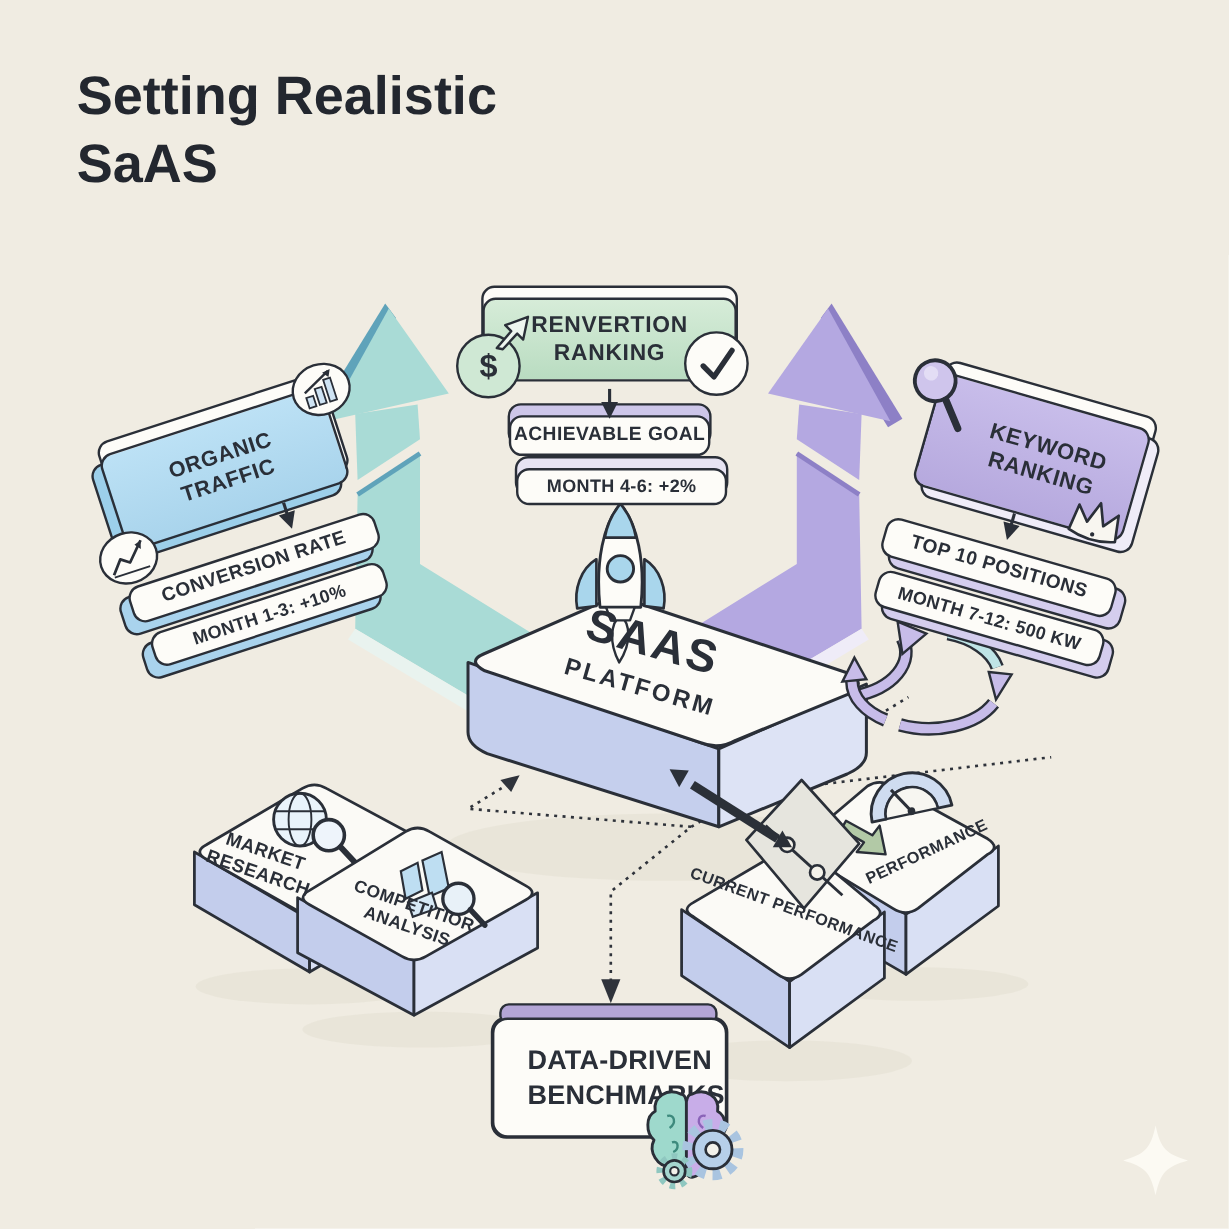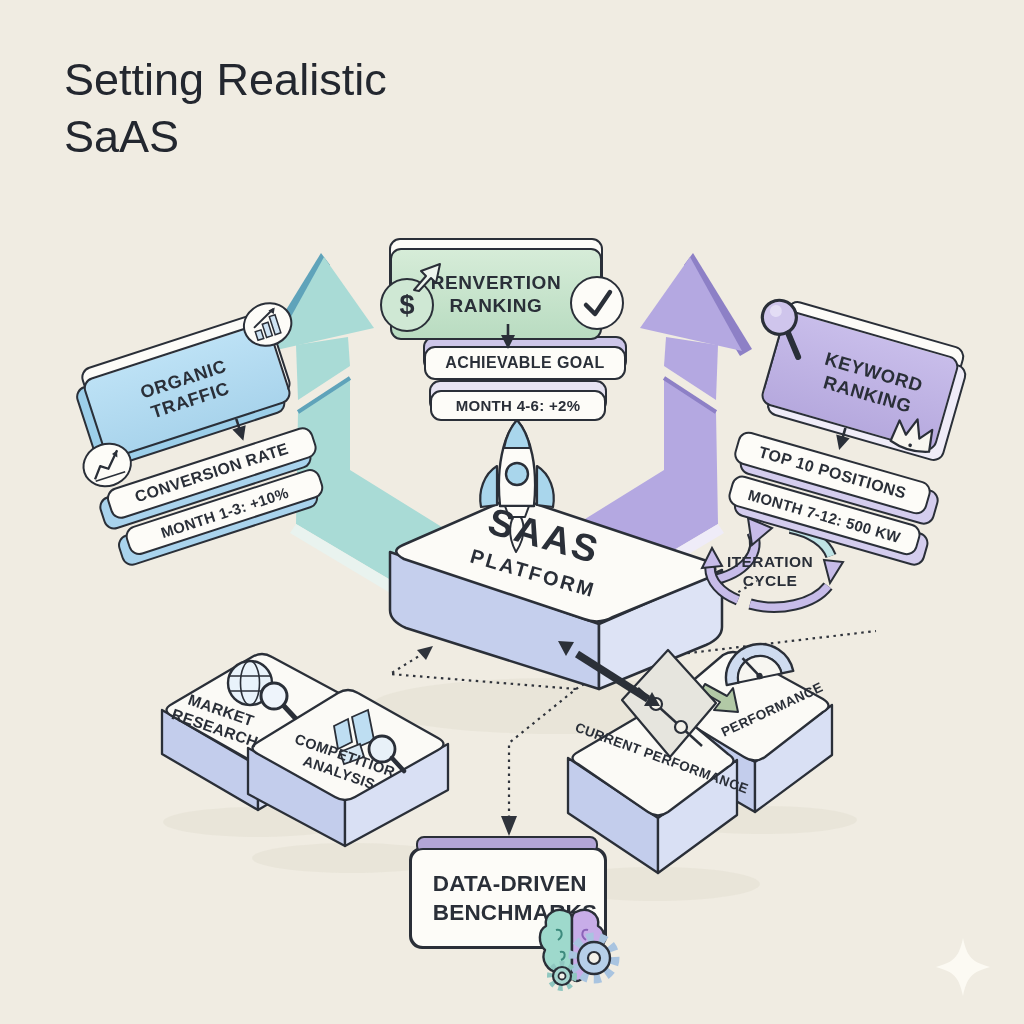--- a/index.html
+++ b/index.html
@@ -4,21 +4,21 @@
 <style>
   html,body{margin:0;padding:0}
   #canvas{position:relative;width:1024px;height:1024px;overflow:hidden;
     background:var(--background,#f0ece2);
     font-family:"Liberation Sans","DejaVu Sans",sans-serif;color:var(--ink,#2a2f38)}
   .abs{position:absolute}
   svg{display:block}
   #art{position:absolute;left:0;top:0;z-index:1}
   .layer{position:absolute;z-index:10}
   #page-title{position:absolute;left:64px;top:52px;width:560px;z-index:10;
-    font-size:45px;font-weight:400;line-height:1.26;color:#23272f;margin:0}
+    font-size:45px;font-weight:700;line-height:1.26;color:#23272f;margin:0}
   .card{position:absolute;border:2.6px solid var(--ink,#2a2f38);border-radius:11px;
     background:#fdfcf8;box-sizing:border-box;display:flex;align-items:center;justify-content:center}
   .card::before{content:"";position:absolute;inset:-2.6px;border:2.6px solid var(--ink,#2a2f38);
     border-radius:inherit;background:var(--slab,#fdfcf8);z-index:-1}
   .slab-up::before{transform:translate(0,-9px)}
   .slab-left::before{transform:translate(-9px,7px)}
   .slab-right::before{transform:translate(9px,7px)}
   .cap2::after{content:"";position:absolute;inset:-2.6px;border:2.6px solid var(--ink,#2a2f38);
     border-radius:inherit;background:#fdfcf8;z-index:-2;transform:translate(2px,-10px)}
   .green-face{background:linear-gradient(180deg,#d6ecd8,var(--green,#b9dcc1))}
@@ -179,38 +179,38 @@
     <span style="display:block">SaAS</span>
   </h1>
 
   <div class="layer" style="left:388px;top:240px;width:240px;height:200px">
     <div class="darr" style="left:112px;top:84px">
       <svg width="16" height="26">
           <line x1="8" y1="0" x2="8" y2="13" stroke="#2a2f38" stroke-width="2.6"></line>
       <polygon points="1,11 15,11 8,25" fill="#2a2f38"></polygon>
         </svg>
     </div>
-    <div class="card green-face slab-up big-lbl lbl" style="left:2px;top:8px;width:212px;height:92px">
+    <div class="card green-face slab-up big-lbl lbl" style="left:14px;top:8px;width:212px;height:70px">
       <div>
         <span style="display:block">RENVERTION</span>
         <span style="display:block">RANKING</span>
       </div>
     </div>
     <div class="circle-icon" style="left:-8px;top:38px;width:54px;height:54px;background:#cfe8d4;font-size:27px;font-weight:700">
       <span>$</span>
       <svg width="36" height="34" style="position:absolute;right:-12px;top:-20px">
         <path d="M6,30 L18,16 L13,11 L32,4 L28,23 L23,18 L11,31 Z" fill="#eef6ef" stroke="#2a2f38" stroke-width="2" stroke-linejoin="round"></path>
       </svg>
     </div>
     <div class="circle-icon" style="left:182px;top:36px;width:54px;height:54px">
       <svg width="40" height="40">
           <polyline points="9,22 18,31 33,9" fill="none" stroke="#2a2f38" stroke-width="4.5" stroke-linecap="round" stroke-linejoin="round"></polyline>
         </svg>
     </div>
-    <div class="card slab-up sub-lbl lbl" style="left:36px;top:106px;width:202px;height:34px;--slab:#cdc6e9">
+    <div class="card slab-up sub-lbl lbl" style="left:36px;top:106px;width:168px;height:34px;--slab:#cdc6e9">
       <span>ACHIEVABLE GOAL</span>
     </div>
     <div class="card slab-up met-lbl lbl" style="left:42px;top:150px;width:176px;height:31px;--slab:#e6e3f2">
       <span>MONTH 4-6: +2%</span>
     </div>
   </div>
 
   <div class="layer" style="left:84px;top:352px;width:224px;height:210px;transform:rotate(-18deg);transform-origin:40% 30%">
     <div class="darr" style="left:140px;top:86px">
       <svg width="16" height="24">
@@ -280,24 +280,20 @@
     <div class="card slab-right met-lbl lbl" style="left:2px;top:172px;width:196px;height:32px;--slab:#d4cdee">
       <span>MONTH 7-12: 500 KW</span>
     </div>
   </div>
 
   <div class="block-lbl" style="left:440px;top:512px;width:200px;transform:rotate(16deg)">
     <span style="display:block;font-size:38px;letter-spacing:2px">SAAS</span>
     <span style="display:block;font-size:20px;letter-spacing:2.5px;margin-top:2px">PLATFORM</span>
   </div>
 
-  <div class="block-lbl" style="left:715px;top:552px;width:110px;font-size:15.5px">
-    <span style="display:block">ITERATION</span>
-    <span style="display:block">CYCLE</span>
-  </div>
 
   <div class="block-lbl" style="left:150px;top:700px;width:136px;transform:rotate(19deg);font-size:15.5px">
     <span style="display:block">MARKET</span>
     <span style="display:block">RESEARCH</span>
   </div>
 
   <div class="block-lbl" style="left:272px;top:746px;width:140px;transform:rotate(19deg);font-size:14.5px">
     <span style="display:block">COMPETITIOR</span>
     <span style="display:block">ANALYSIS</span>
   </div>
@@ -307,21 +303,21 @@
     <span>PERFORMANCE</span>
   </div>
 
   <div class="block-lbl" style="left:700px;top:702px;width:145px;transform:rotate(-25deg);font-size:13.5px;white-space:nowrap">
     <span>PERFORMANCE</span>
   </div>
 
   <div class="layer" style="left:410px;top:836px;width:210px;height:130px">
     <div class="abs" style="left:6px;top:0;width:182px;height:18px;background:var(--accent_bar,#b3a5d6);
                 border:2.6px solid var(--ink,#2a2f38);border-radius:8px;box-sizing:border-box"></div>
-    <div class="card" id="benchmark-box" style="left:0;top:12px;width:196px;height:100px;border-radius:13px;justify-content:center">
+    <div class="card" id="benchmark-box" style="left:0;top:12px;width:196px;height:100px;border-radius:13px;justify-content:flex-end">
       <div class="lbl" style="font-size:22.5px;line-height:1.3;letter-spacing:.2px;padding-left:14px;text-align:left">
         <span style="display:block">DATA-DRIVEN</span>
         <span style="display:block">BENCHMARKS</span>
       </div>
     </div>
   </div>
 
   <svg class="abs" style="left:528px;top:896px;z-index:30" width="118" height="104">
     <path d="M40,16 C28,10 16,18 18,30 C10,34 10,48 17,54 C12,64 20,76 30,76 C32,84 40,88 44,82 L44,22 C43,17 41,16 40,16 Z" fill="#9ed9cc" stroke="#2a2f38" stroke-width="2.4" stroke-linejoin="round"></path>
     <path d="M48,16 C60,10 72,18 70,30 C78,34 78,48 71,54 C76,64 68,76 58,76 C56,84 48,88 44,82 L44,22 C45,17 47,16 48,16 Z" fill="#c8ade8" stroke="#2a2f38" stroke-width="2.4" stroke-linejoin="round"></path>

